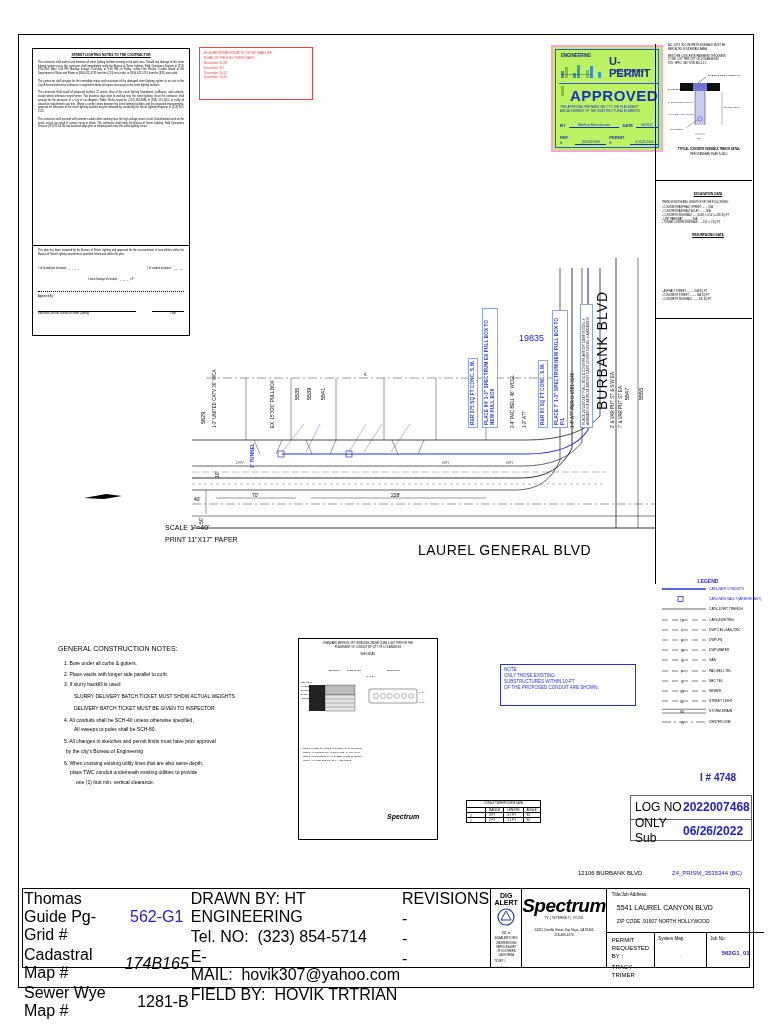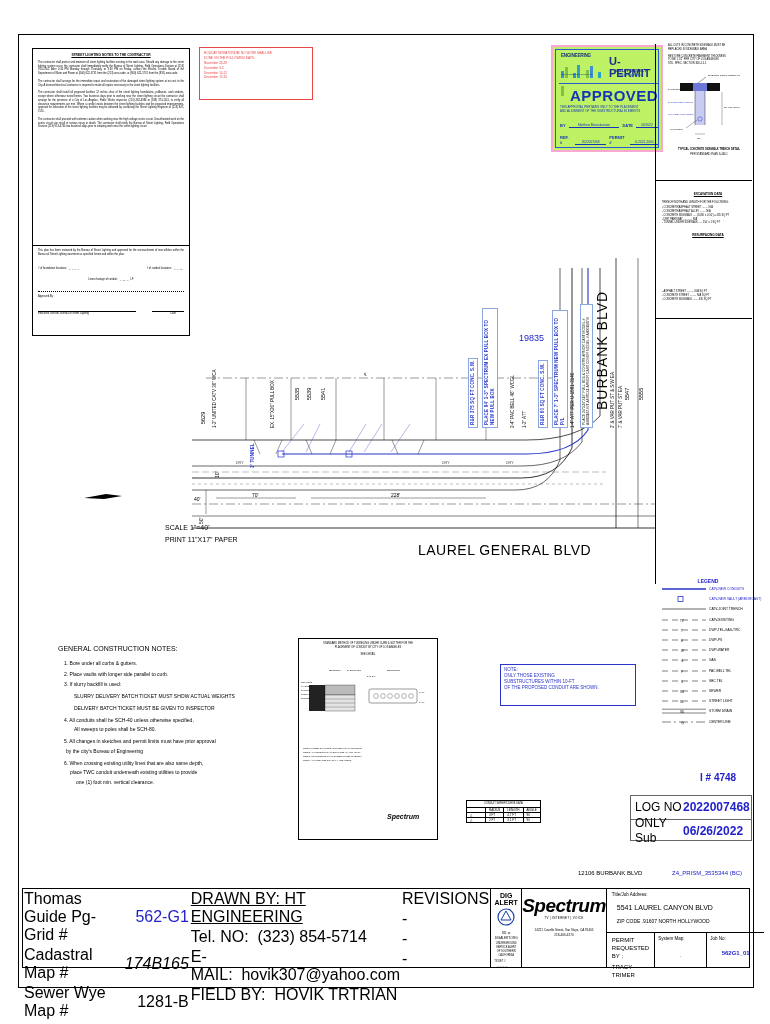--- a/index.html
+++ b/index.html
@@ -514,42 +514,42 @@
 
   <div class="abs t6" style="left:578px;top:870px;">12106 BURBANK BLVD</div>
   <div class="abs t6 blue" style="left:672px;top:870px;">Z4_PRISM_3535344 (BC)</div>
 
   <div class="abs" style="left:22px;top:888px;width:728px;height:80px;border:1px solid #000;box-sizing:border-box;display:flex;">
 
     <table style="width:118px;">
       <tbody>
           <tr>
             <td style="border-left:none;border-top:none;">Thomas Guide Pg-Grid #</td>
-            <td class="blue" style="border-right:none;border-top:none;text-align:right;width:34px;">562-G1</td>
+            <td class="blue" style="border-right:none;border-top:none;text-align:center;width:34px;">562-G1</td>
           </tr>
       <tr>
             <td style="border-left:none;">Cadastral Map #</td>
             <td style="border-right:none;font-style:italic;">174B165</td>
           </tr>
       <tr>
             <td style="border-left:none;">Sewer Wye Map #</td>
             <td style="border-right:none;text-align:right;">1281-B</td>
           </tr>
       <tr>
             <td style="border-left:none;">Substructures Map # sub</td>
             <td style="border-right:none;text-align:right;">137C</td>
           </tr>
 
     </tbody>
       </table>
 
     <table style="width:122px;">
       <tbody>
           <tr>
-            <td style="border-top:none;border-right:none;border-left:none;text-decoration:underline;"><span>DRAWN BY:</span> <span>HT ENGINEERING</span></td>
+            <td style="border-top:none;border-right:none;border-left:none;"><span>DRAWN BY:</span> <span>HT ENGINEERING</span></td>
           </tr>
       <tr>
             <td style="border-right:none;border-left:none;"><span>Tel. NO:</span>&nbsp;&nbsp;<span>(323) 854-5714</span></td>
           </tr>
       <tr>
             <td style="border-right:none;border-left:none;"><span>E-MAIL:</span>&nbsp;&nbsp;<span>hovik307@yahoo.com</span></td>
           </tr>
       <tr>
             <td style="border-right:none;border-left:none;"><span>FIELD BY:</span>&nbsp;&nbsp;<span>HOVIK TRTRIAN</span></td>
           </tr>

